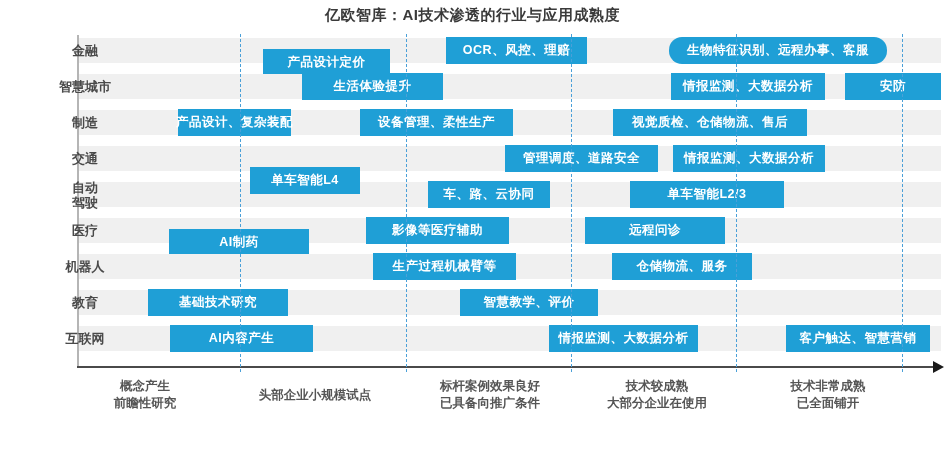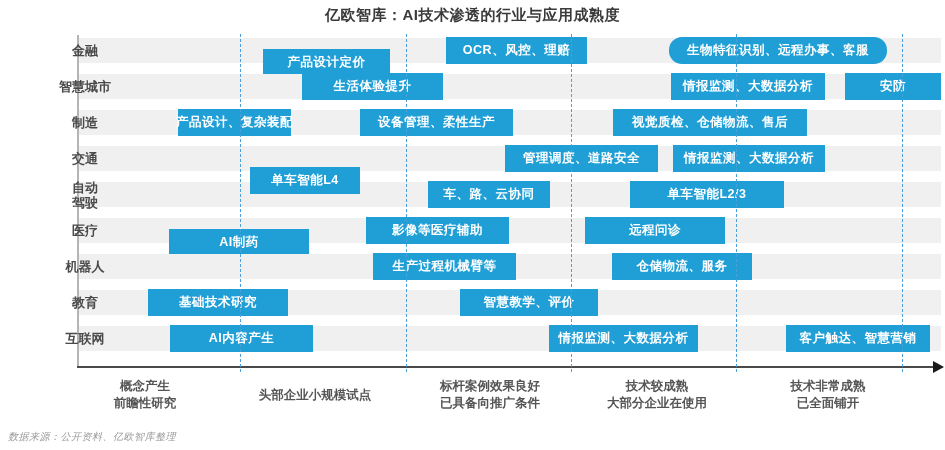--- a/index.html
+++ b/index.html
@@ -154,14 +154,13 @@
       <div class="stage-label" style="left: 657px;">
         <span>技术较成熟</span>
         <span>大部分企业在使用</span>
       </div>
       <div class="stage-label" style="left: 828px;">
         <span>技术非常成熟</span>
         <span>已全面铺开</span>
       </div>
     </div>
 
-  <div class="source-note">数据来源：公开资料、亿欧智库整理</div>
 </div>
 
 </body></html>

